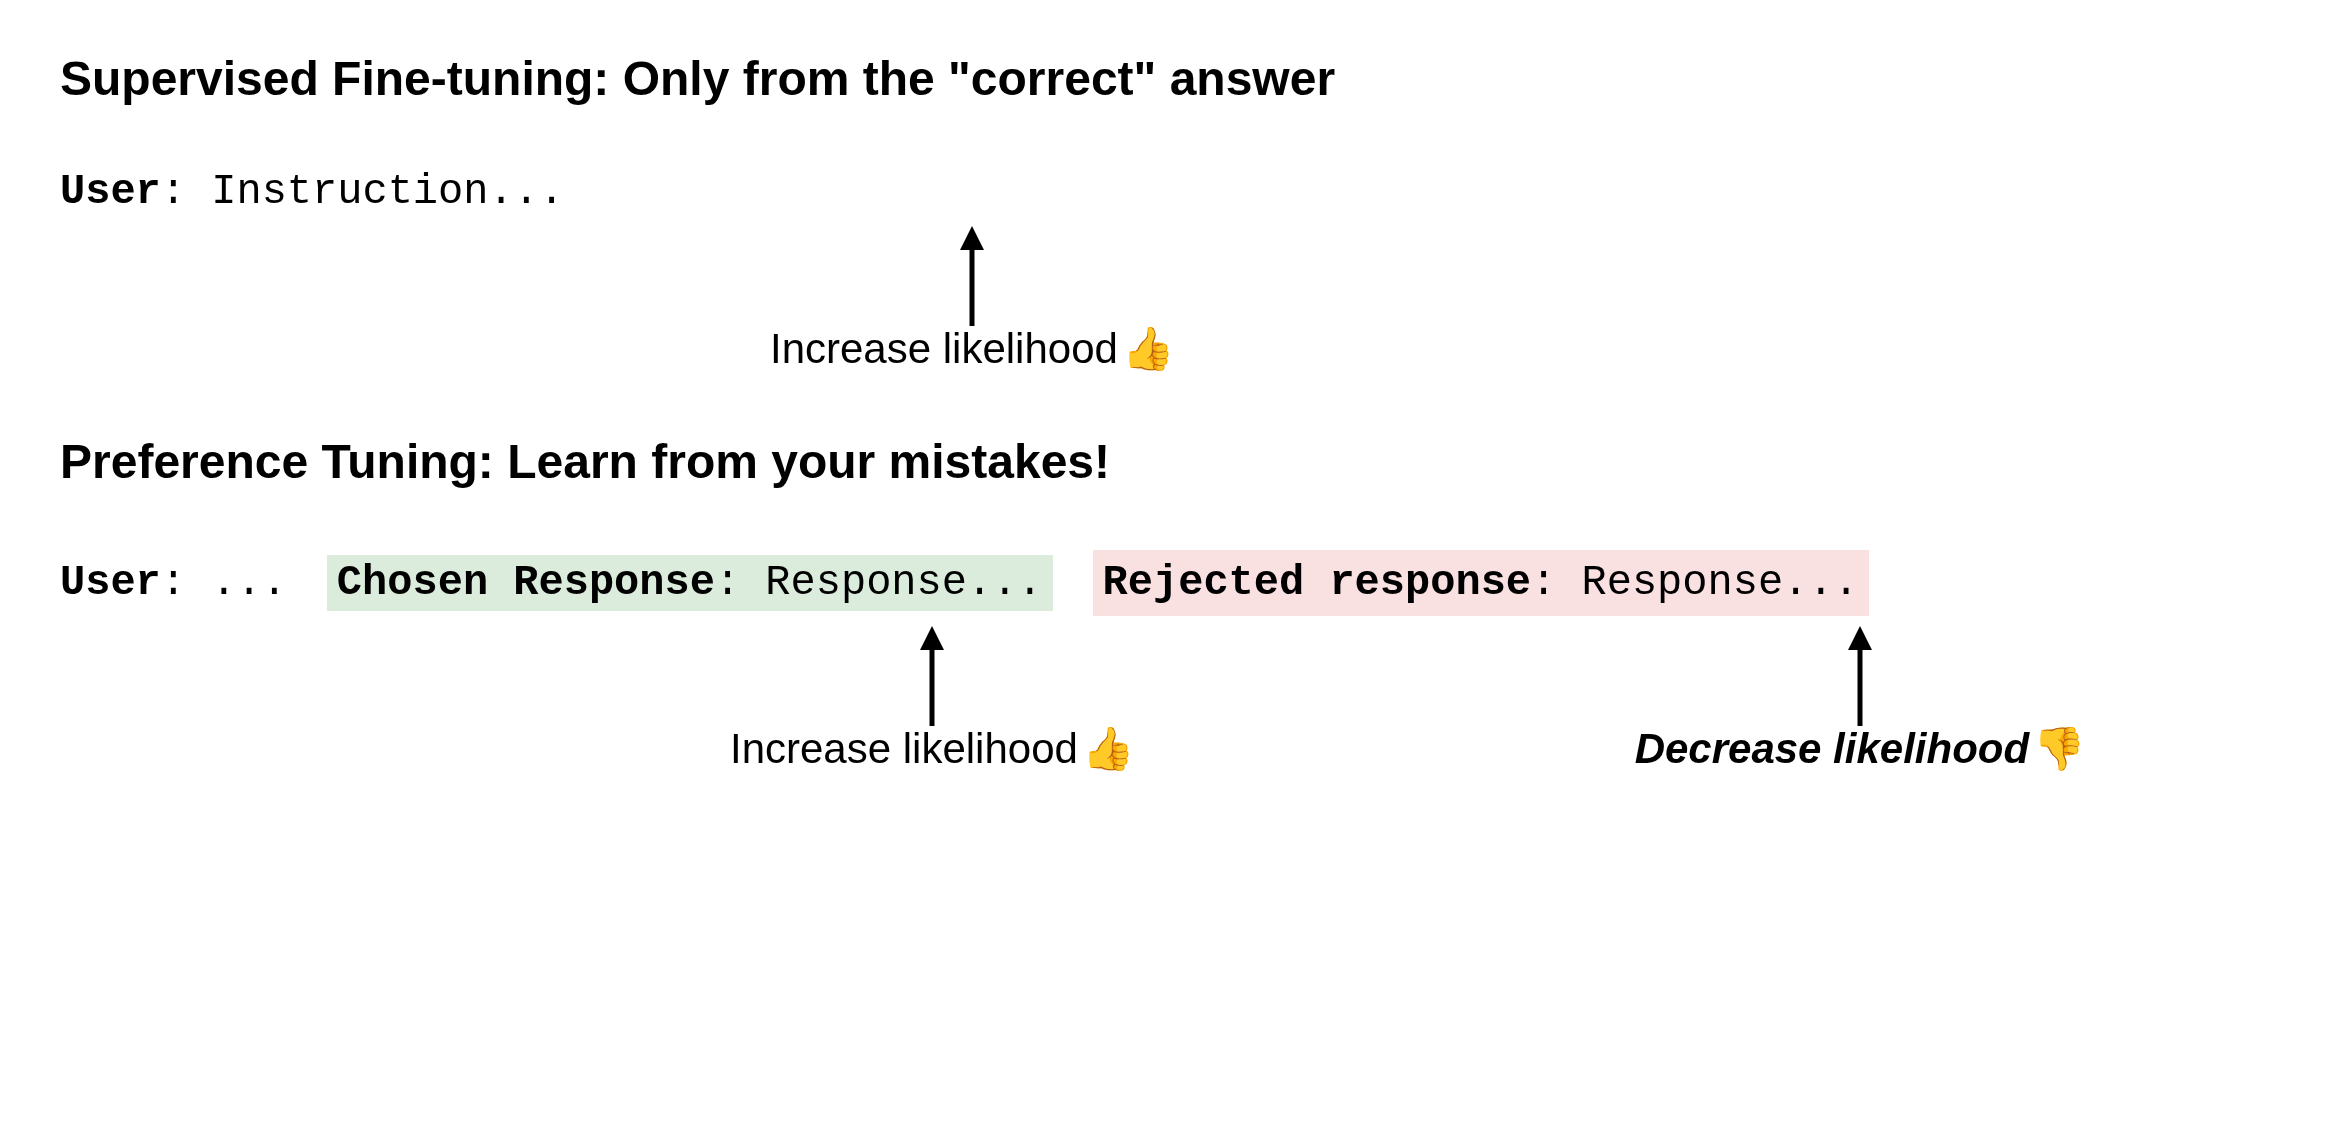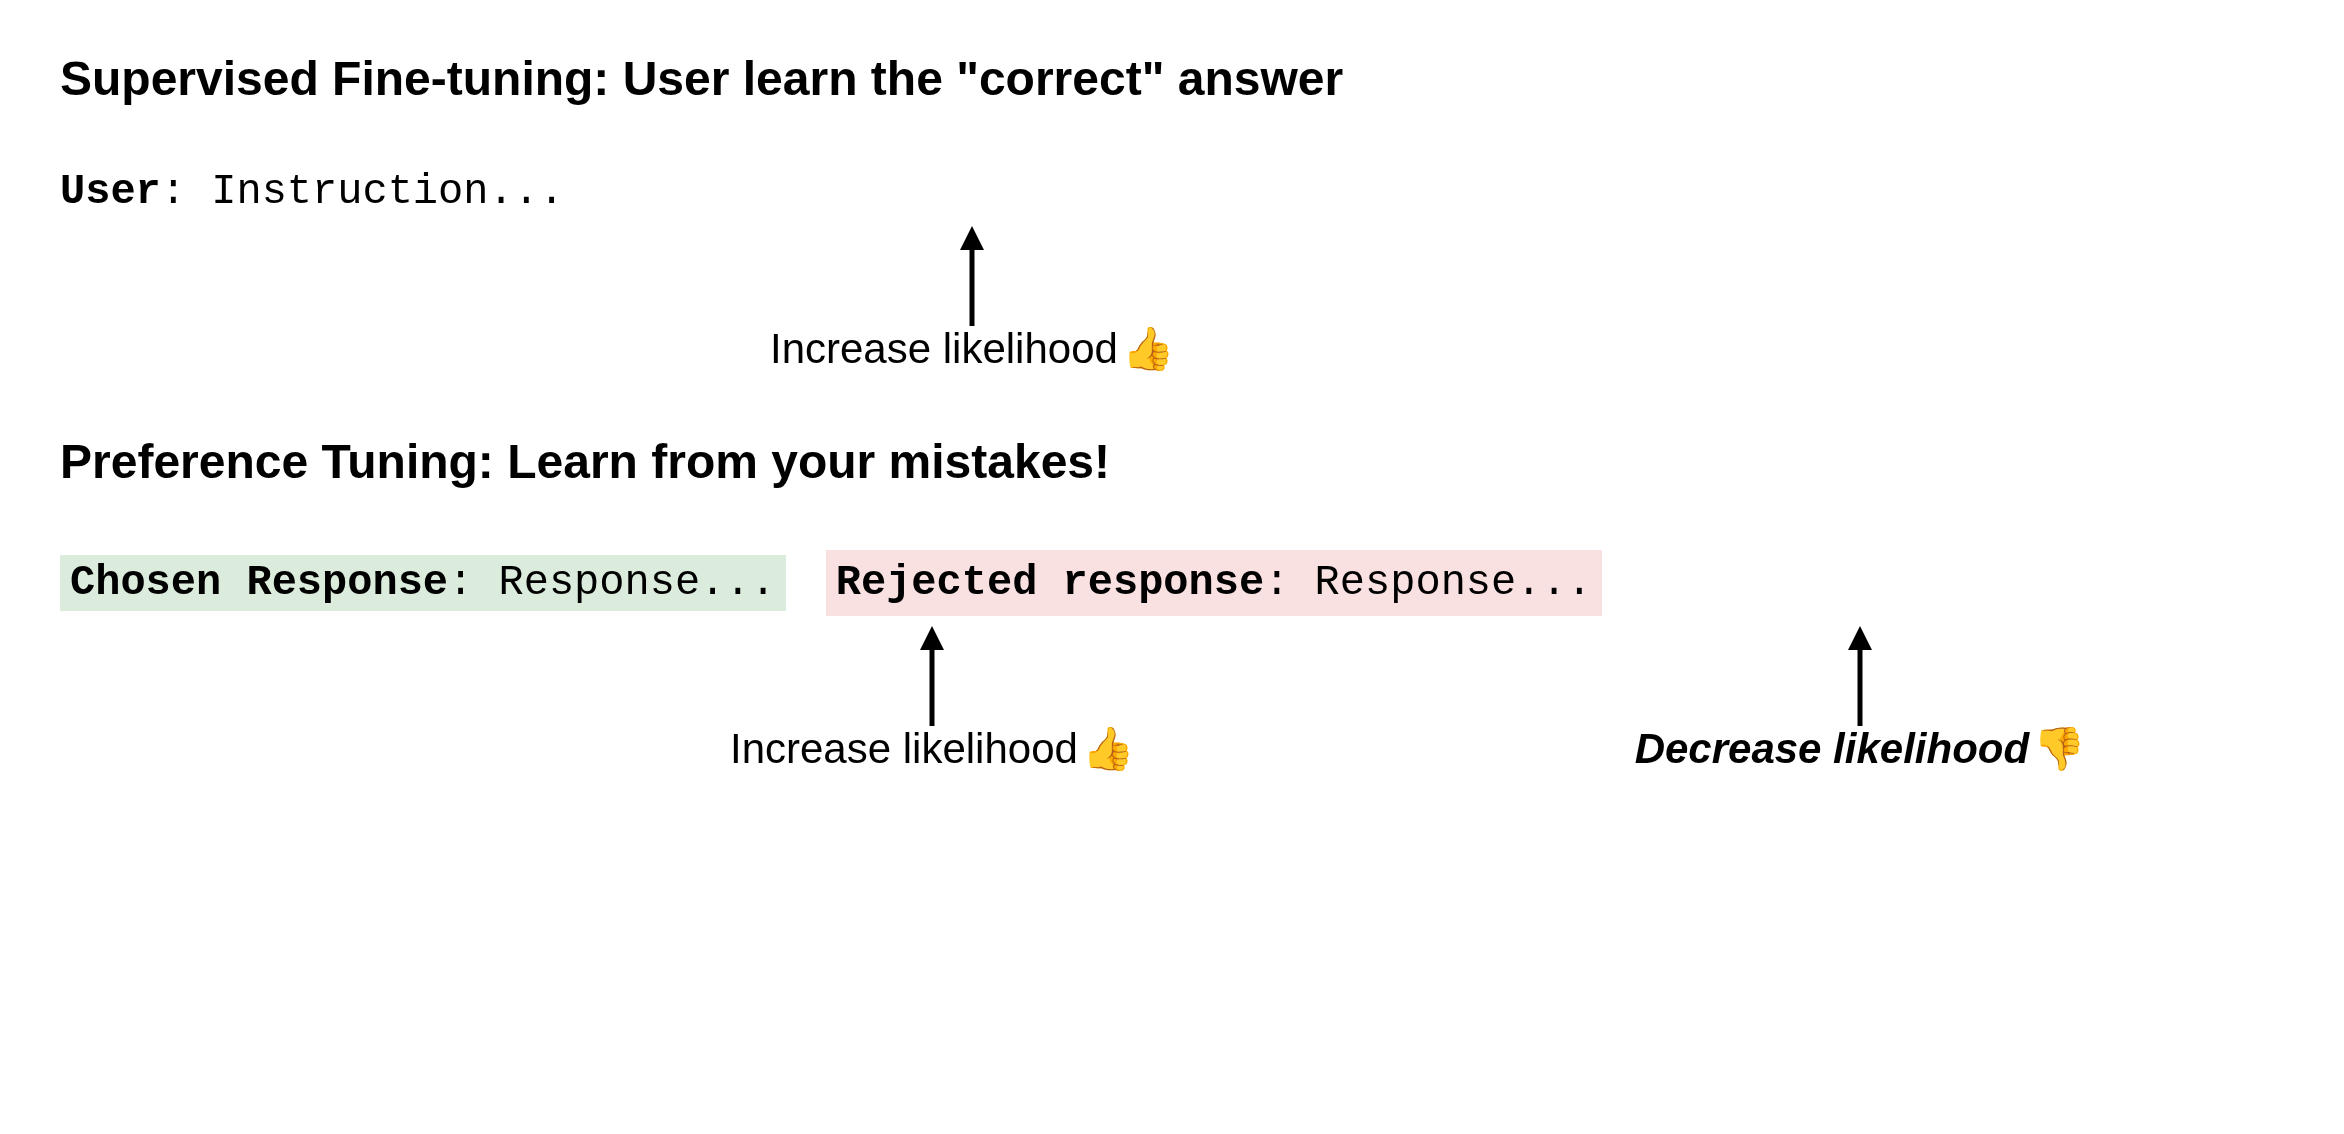--- a/index.html
+++ b/index.html
@@ -98,21 +98,21 @@
       margin-left: 670px;
     }
     .arrow-block-rejected {
       margin-left: 500px;
     }
   </style>
 </head>
 <body>
 
 <div class="section">
-  <h2 class="heading">Supervised Fine-tuning: User learn the "correct" answer</h2>
+  <h2 class="heading">Supervised Fine-tuning: Only from the "correct" answer</h2>
 
   <div class="row">
     <span>
       <span class="mono-bold">User</span><span class="mono-normal">: Instruction...</span>
     </span>
   </div>
 
   <div class="arrow-annotation-row arrow-row-sft">
     <div class="annotation-block">
       <div class="arrow">
@@ -126,20 +126,23 @@
         <span class="emoji">👍</span>
       </div>
     </div>
   </div>
 </div>
 
 <div class="section">
   <h2 class="heading">Preference Tuning: Learn from your mistakes!</h2>
 
   <div class="row">
+    <span>
+      <span class="mono-bold">User</span><span class="mono-normal">: ...</span>
+    </span>
     <span class="hl-green">
       <span class="mono-bold">Chosen Response</span><span class="mono-normal">: Response...</span>
     </span>
     <span class="hl-red">
       <span class="mono-bold">Rejected response</span><span class="mono-normal">: Response...</span>
     </span>
   </div>
 
   <div class="arrow-row-pref">
     <div class="annotation-block arrow-block-chosen">

